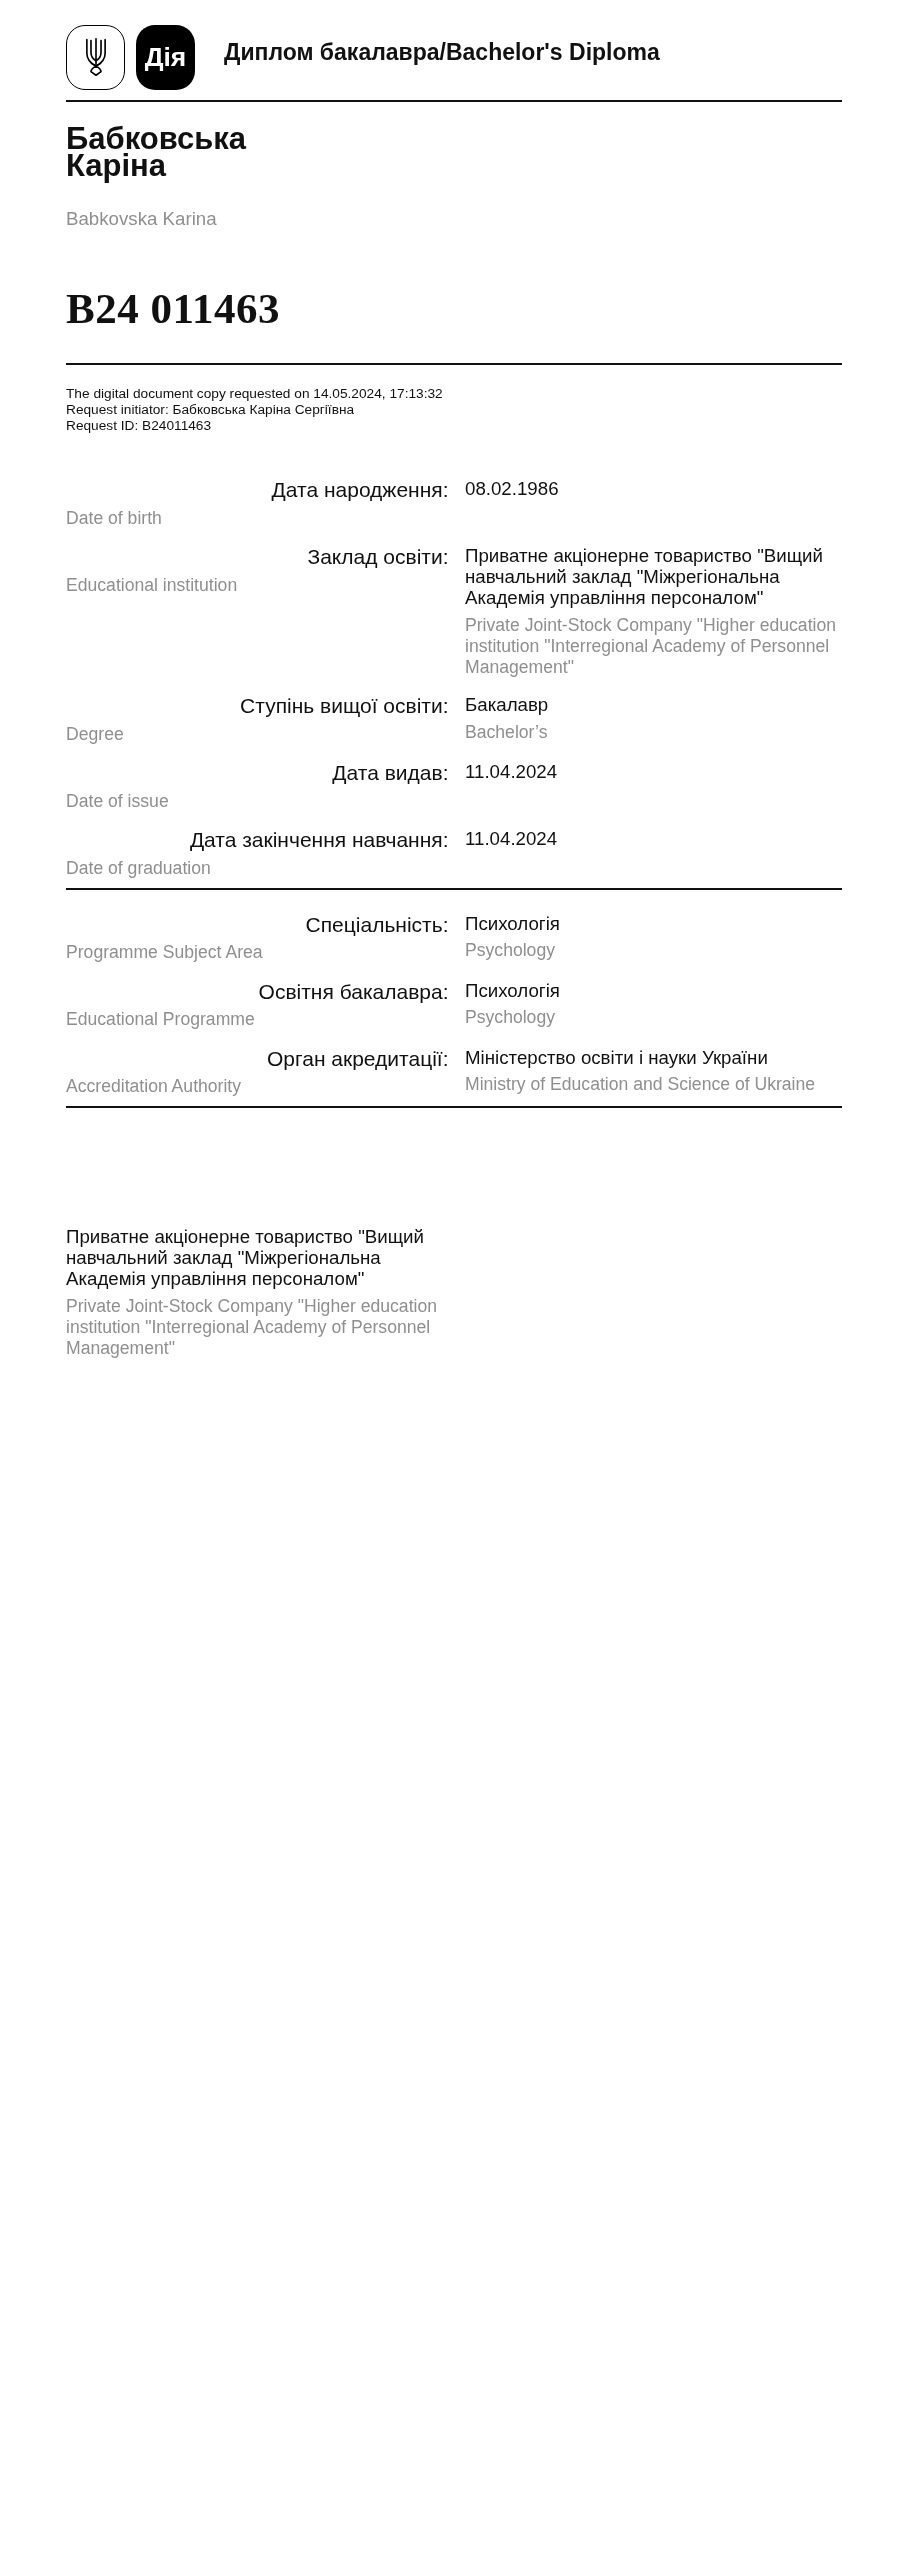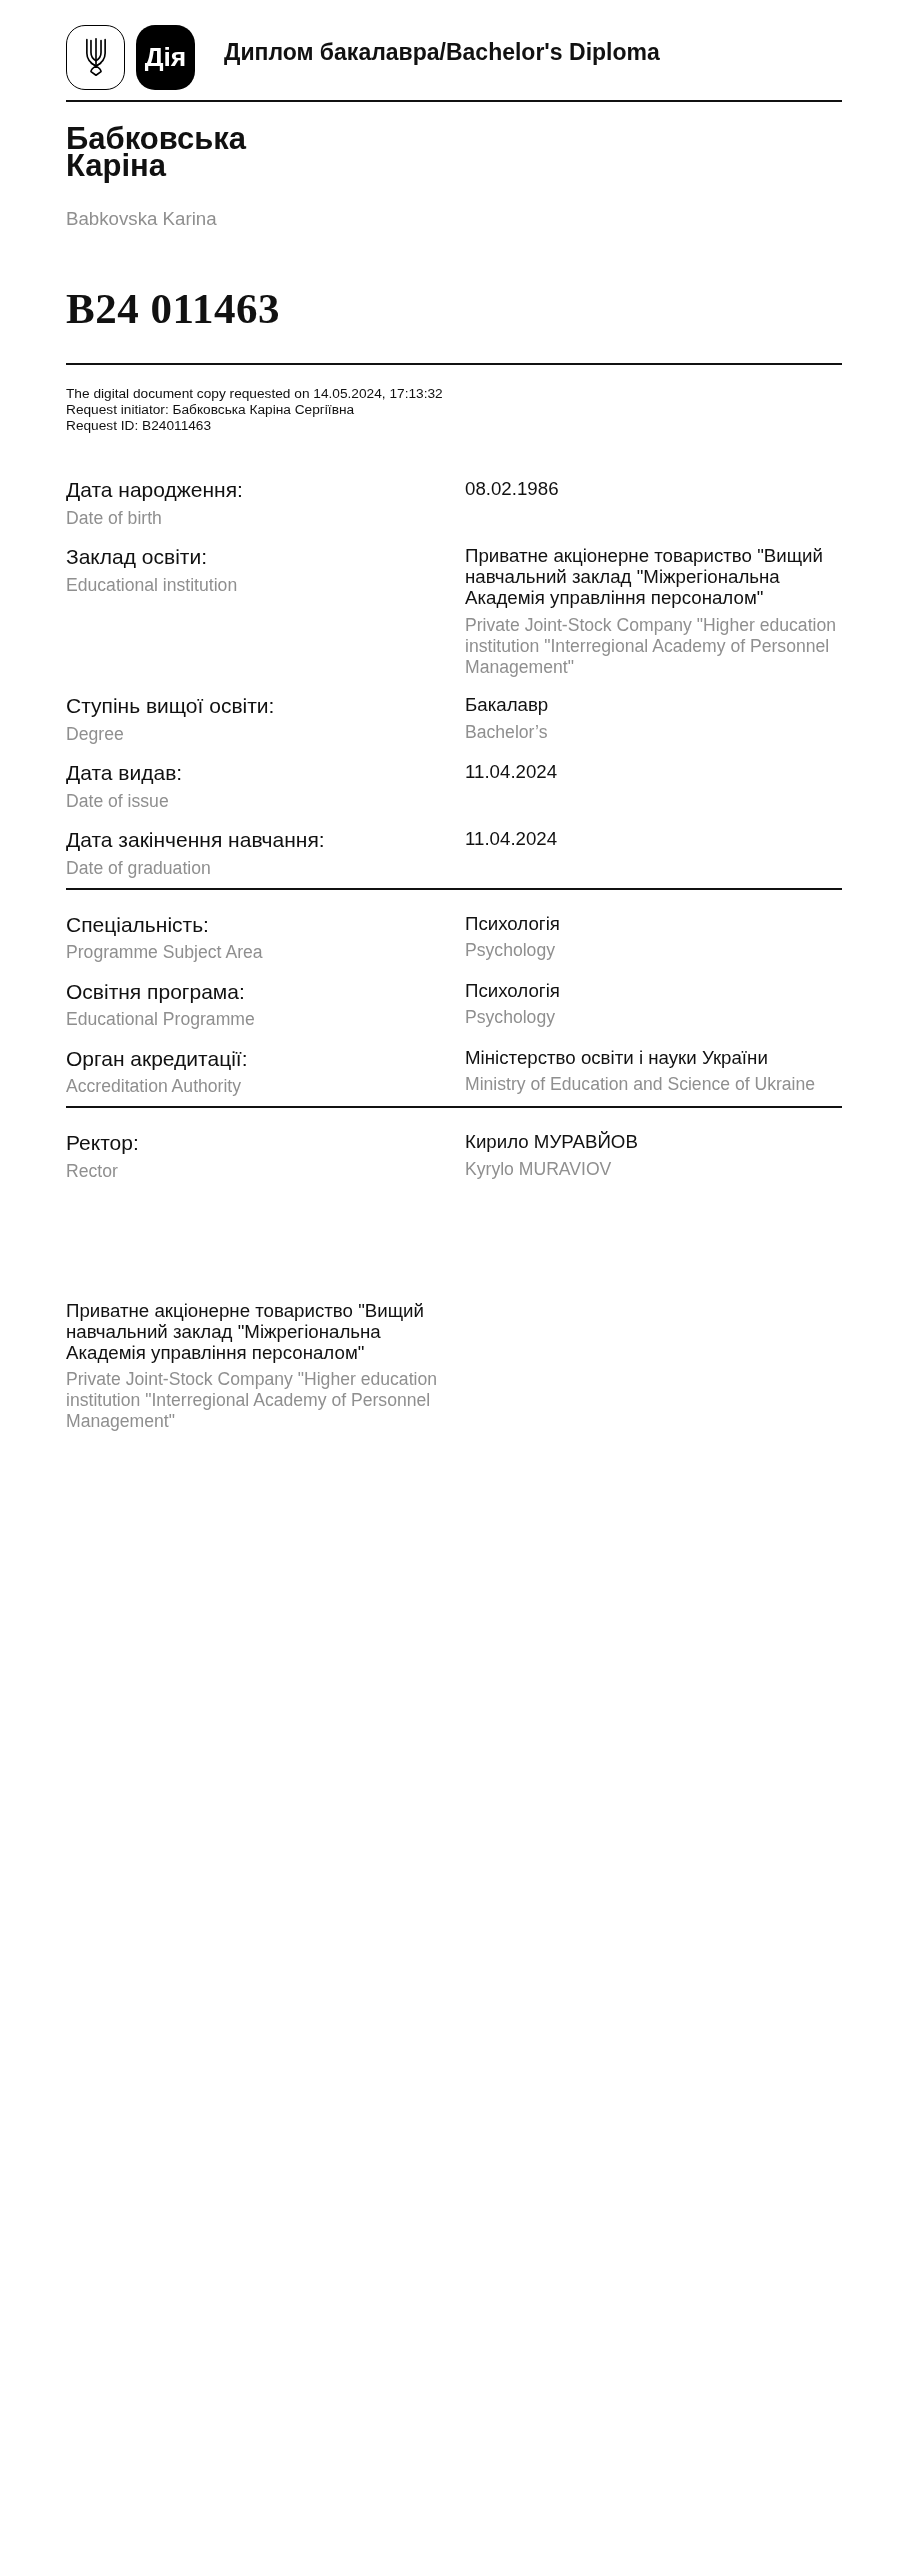--- a/index.html
+++ b/index.html
@@ -36,21 +36,21 @@
 
   
   .request-info { margin-top:21px; font-size:13.7px; line-height:16px; color:#111111; }
 
   
   .fields { margin-top:44px; }
   .field-row { display:flex; align-items:flex-start; }
   .field-row + .field-row { margin-top:16.5px; }
   .f-label { width:399px; flex:none; padding-right:16.5px; }
   .f-value { width:377px; flex:none; }
-  .lbl-uk { font-size:21px; line-height:24px; color:#111111; }
+  .lbl-uk { font-size:21px; line-height:24px; color:#111111;text-align:right; }
   .lbl-en { font-size:17.6px; line-height:21px; color:#8f8f8f; margin-top:5.5px; }
   .val-uk { font-size:18.7px; line-height:21px; color:#111111; }
   .val-en { font-size:17.6px; line-height:21px; color:#8f8f8f; margin-top:6.6px; }
   .val-en:empty, .lbl-en:empty { margin-top:0; }
   .row-awarding { margin-top:118px !important; }
 </style>
 </head>
 <body>
 
 <div class="page">
@@ -157,21 +157,21 @@
           <div class="lbl-en">Programme Subject Area</div>
         </div>
         <div class="f-value">
           <div class="val-uk">Психологія</div>
           <div class="val-en">Psychology</div>
         </div>
       </div>
 
       <div class="field-row">
         <div class="f-label">
-          <div class="lbl-uk">Освітня програма:</div>
+          <div class="lbl-uk">Освітня бакалавра:</div>
           <div class="lbl-en">Educational Programme</div>
         </div>
         <div class="f-value">
           <div class="val-uk">Психологія</div>
           <div class="val-en">Psychology</div>
         </div>
       </div>
 
       <div class="field-row">
         <div class="f-label">
@@ -179,30 +179,20 @@
           <div class="lbl-en">Accreditation Authority</div>
         </div>
         <div class="f-value">
           <div class="val-uk">Міністерство освіти і науки України</div>
           <div class="val-en">Ministry of Education and Science of Ukraine</div>
         </div>
       </div>
 
       <div class="divider section-divider"></div>
 
-      <div class="field-row">
-        <div class="f-label">
-          <div class="lbl-uk">Ректор:</div>
-          <div class="lbl-en">Rector</div>
-        </div>
-        <div class="f-value">
-          <div class="val-uk">Кирило МУРАВЙОВ</div>
-          <div class="val-en">Kyrylo MURAVIOV</div>
-        </div>
-      </div>
 
       <div class="field-row row-awarding">
         <div class="f-value">
           <div class="val-uk">Приватне акціонерне товариство "Вищий навчальний заклад "Міжрегіональна Академія управління персоналом"</div>
           <div class="val-en">Private Joint-Stock Company "Higher education institution "Interregional Academy of Personnel Management"</div>
         </div>
       </div>
 
     </div>
   </div>

